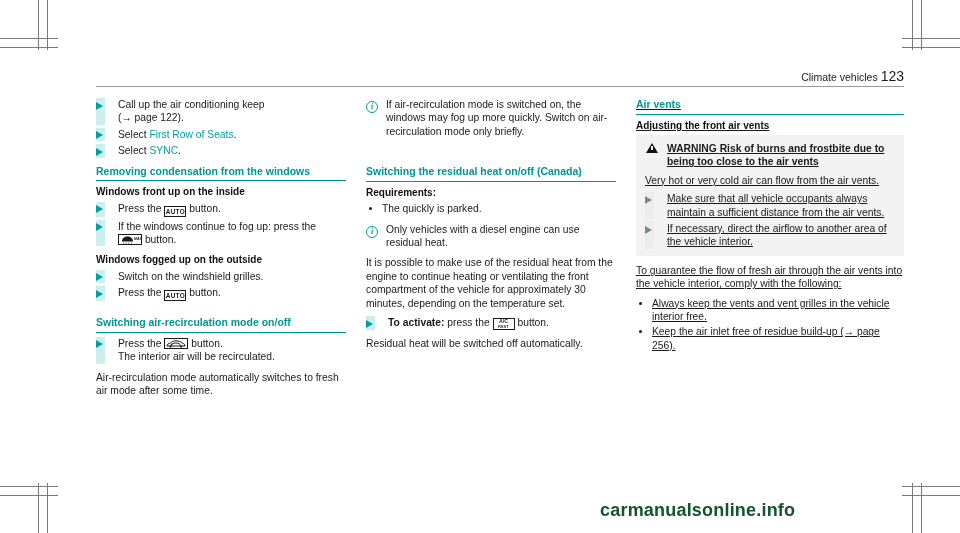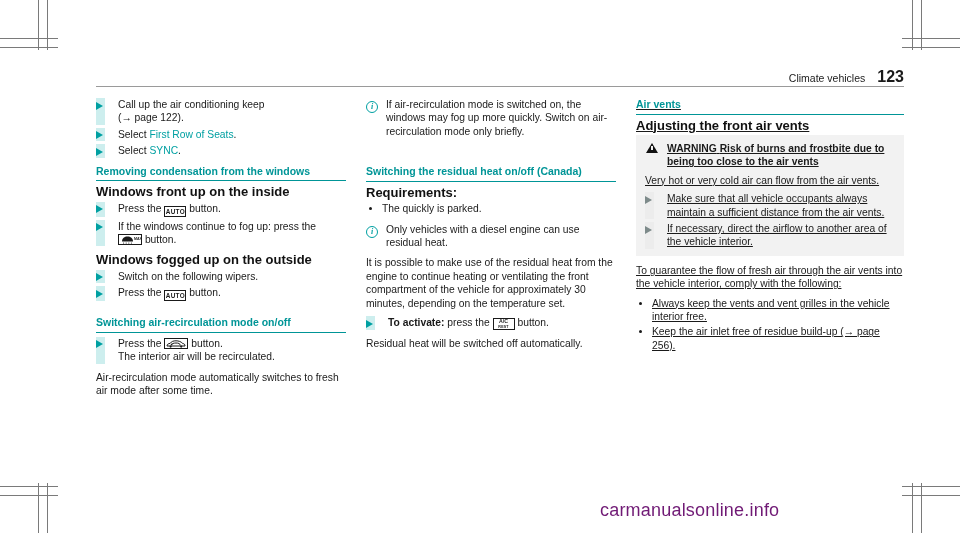--- a/index.html
+++ b/index.html
@@ -12,35 +12,35 @@
 
   
   .cm{position:absolute;background:#7a7a7a;}
   .cm.h{height:1px;width:58px;}
   .cm.v{width:1px;height:50px;}
 
   
   .hdr{position:absolute;left:96px;top:68px;width:808px;}
   .hdr-rule{position:absolute;left:0;top:18px;width:808px;height:1px;background:#9a9a9a;}
   .hdr-text{position:absolute;right:0;top:0;font-size:10.5px;color:#1a1a1a;white-space:nowrap;}
-  .hdr-text .pg{font-weight:bold;font-size:16px;margin-left:12px;}
+  .hdr-text .pg{font-weight:normal;font-size:14px;margin-left:3px;}
 
   
   .col{position:absolute;top:98px;font-size:10.3px;line-height:13.4px;}
   .col1{left:96px;width:250px;}
   .col2{left:366px;width:250px;}
   .col3{left:636px;width:268px;text-decoration:underline;}
 
   
   h2.sec{
     font-size:10.5px;font-weight:bold;color:#009597;
     margin:0 0 4px 0;padding:0 0 2.5px 0;
     border-bottom:1.6px solid #009597;line-height:13px;
   }
-  h3.sub{font-size:13px;font-weight:bold;margin:0 0 3px 0;line-height:13.5px;color:#111;}
+  h3.sub{font-size:10px;font-weight:bold;margin:0 0 3px 0;line-height:13.5px;color:#111;}
   p.body{margin:0 0 6px 0;}
 
   
   ul.tri{list-style:none;margin:0 0 7px 0;padding:0;}
   ul.tri>li{position:relative;padding-left:22px;margin-bottom:3px;}
   ul.tri>li .bar{
     position:absolute;left:0;top:0;width:9px;height:100%;
     background:#cdeeee;
   }
   ul.tri>li .tri{
@@ -104,22 +104,22 @@
     width:22px;height:12px;font-size:5.2px;font-weight:bold;line-height:5.6px;
     padding-top:.5px;
   }
   .key-ac .l2{font-size:3.6px;display:block;line-height:4px;letter-spacing:.2px;}
   .key-defrost{width:24px;height:11px;position:relative;}
   .key-recirc{width:24px;height:11px;position:relative;}
   .key svg{display:block;position:absolute;left:0;top:0;}
 
   
   .wm{
-    position:absolute;left:600px;top:500px;font-size:18px;color:#701a75;
-    letter-spacing:.2px;white-space:nowrap;
+    position:absolute;left:600px;top:500px;font-size:18px;color:#14532d;
+    letter-spacing:.2px;white-space:nowrap;font-weight:bold;
   }
 </style>
 </head>
 <body>
 
 <div class="page">
 
   <div class="cm h" style="left:0px;top:47px;"></div>
   <div class="cm v" style="left:47px;top:0px;"></div>
   <div class="cm h" style="left:0px;top:38px;"></div>
@@ -194,21 +194,21 @@
         <span>button.</span>
       </li>
     </ul>
 
     <h3 class="sub">Windows fogged up on the outside</h3>
 
     <ul class="tri">
       <li>
         <span class="bar"></span>
         <span class="tri"></span>
-        <span>Switch on the following wipers.</span>
+        <span>Switch on the windshield grilles.</span>
       </li>
       <li>
         <span class="bar"></span>
         <span class="tri"></span>
         <span>Press the</span>
         <span class="key key-auto"><span>AUTO</span></span>
         <span>button.</span>
       </li>
     </ul>
 

